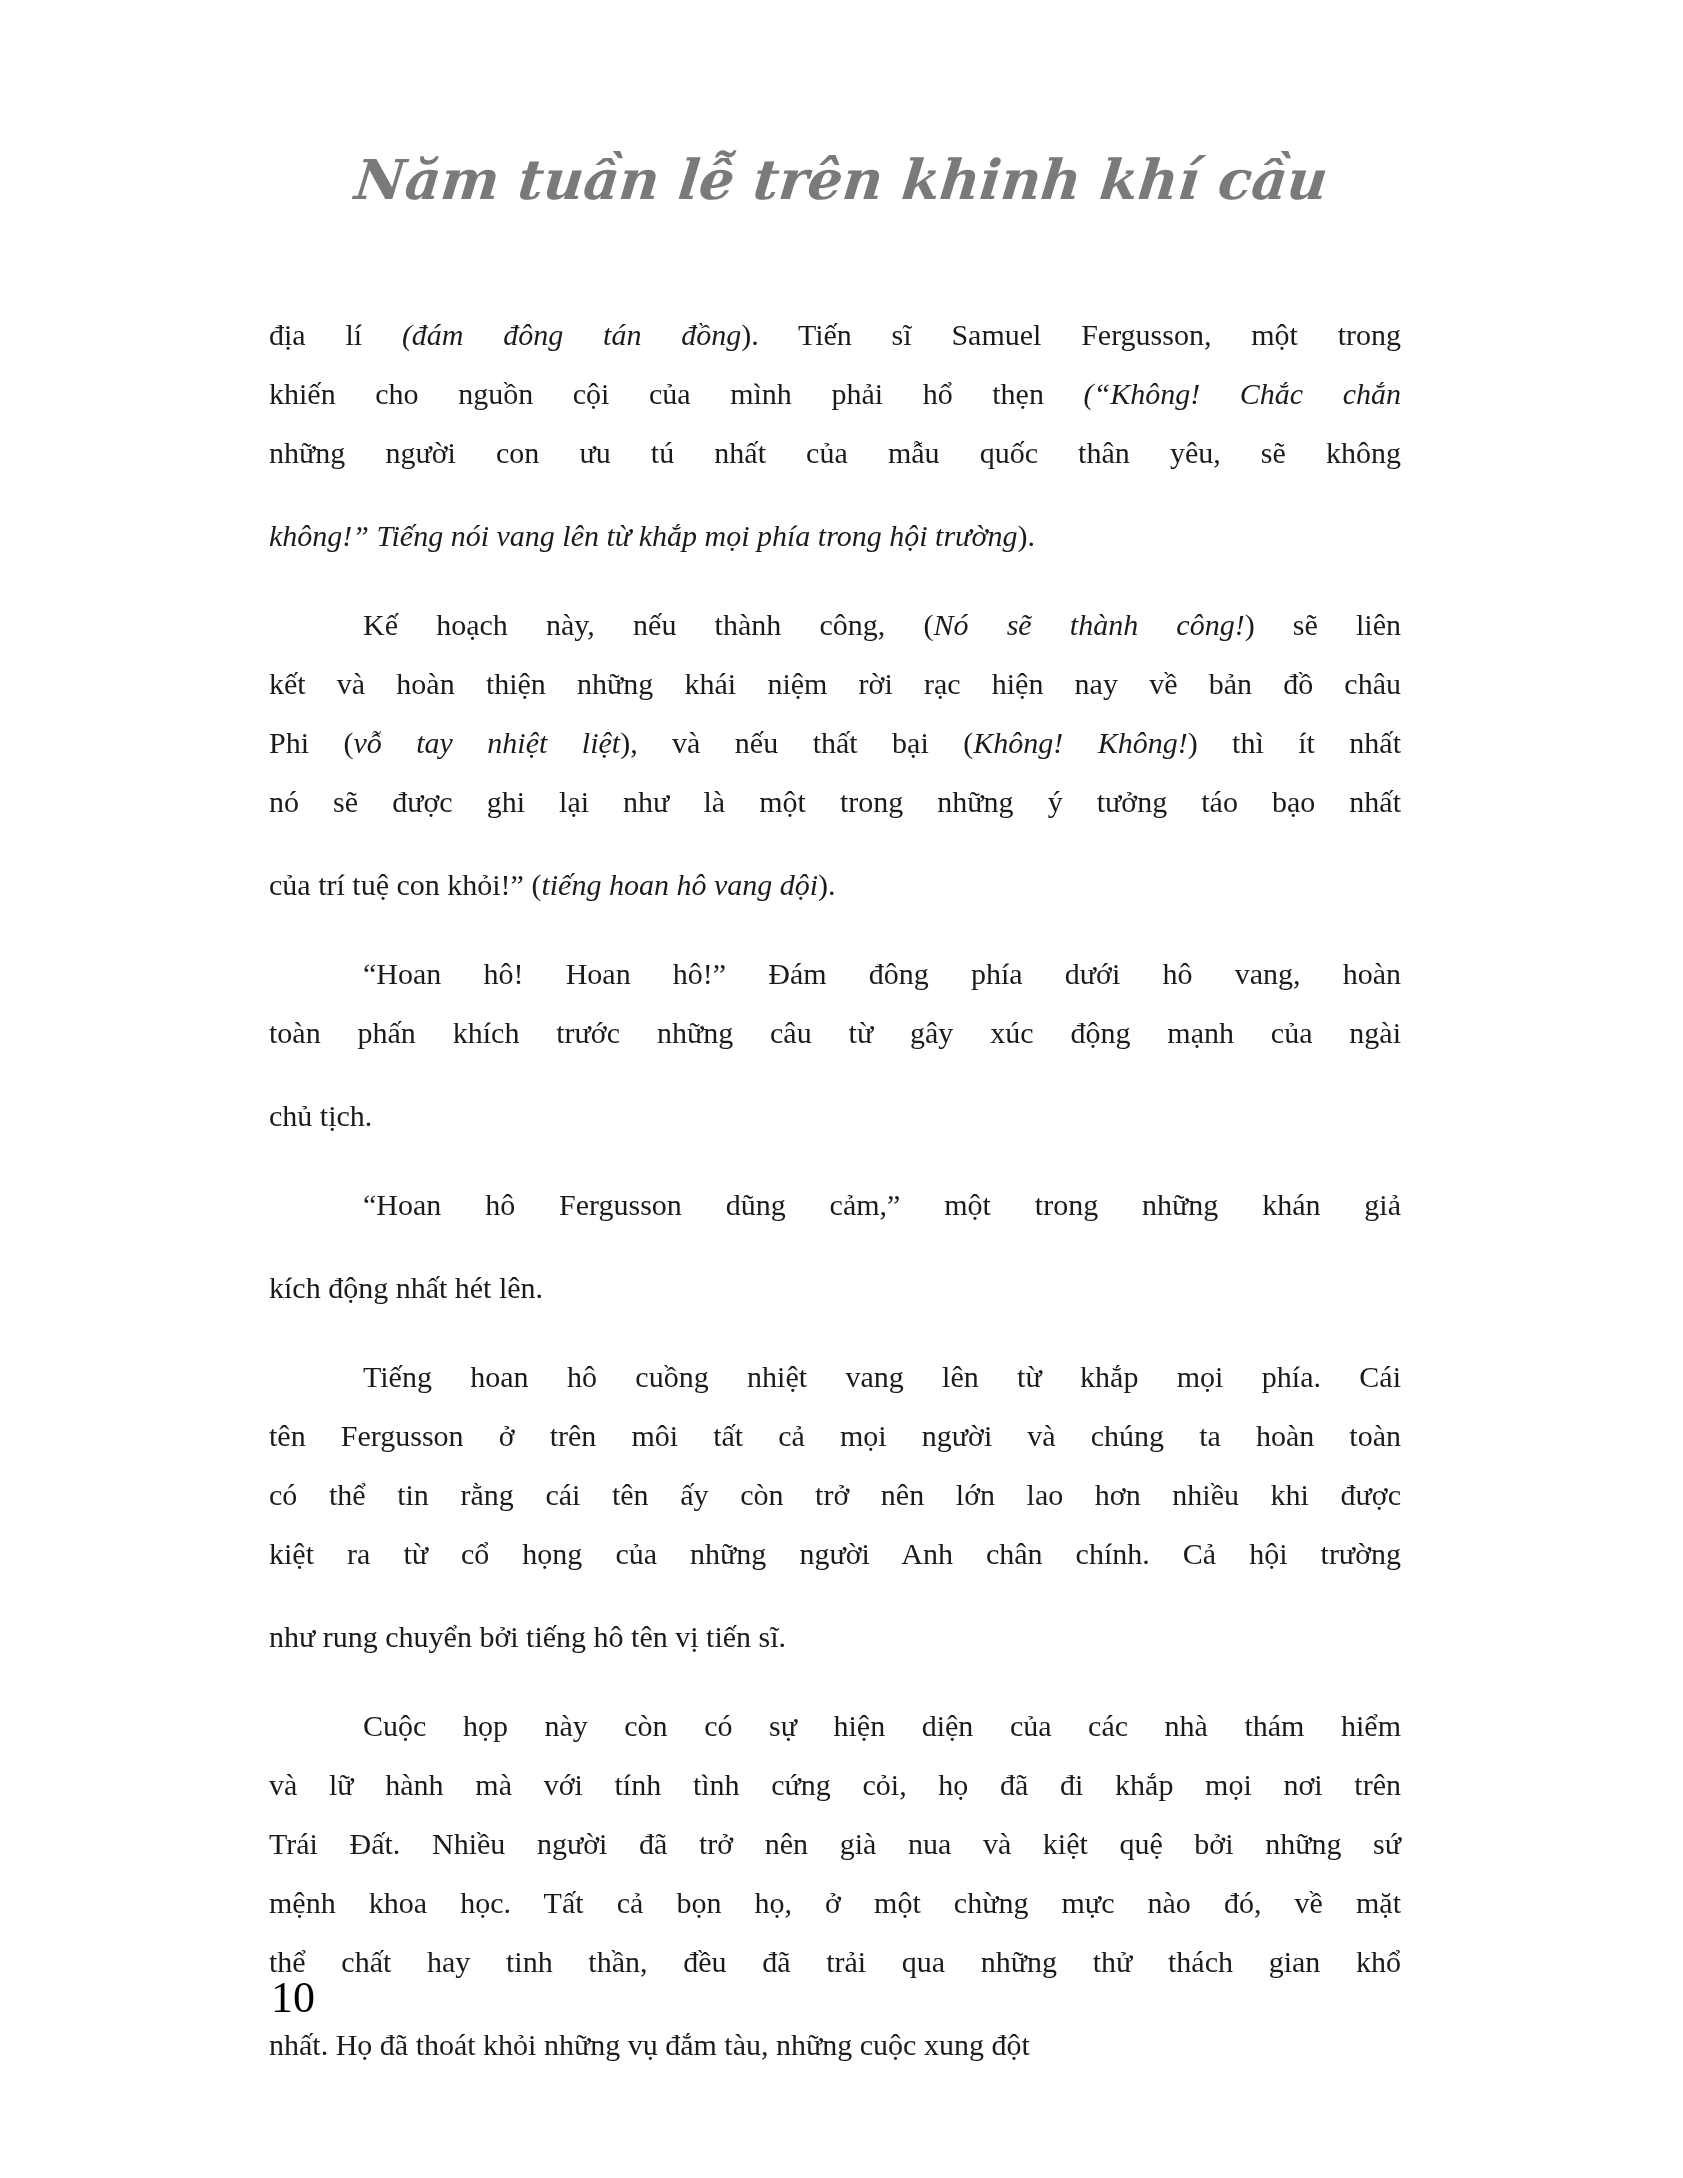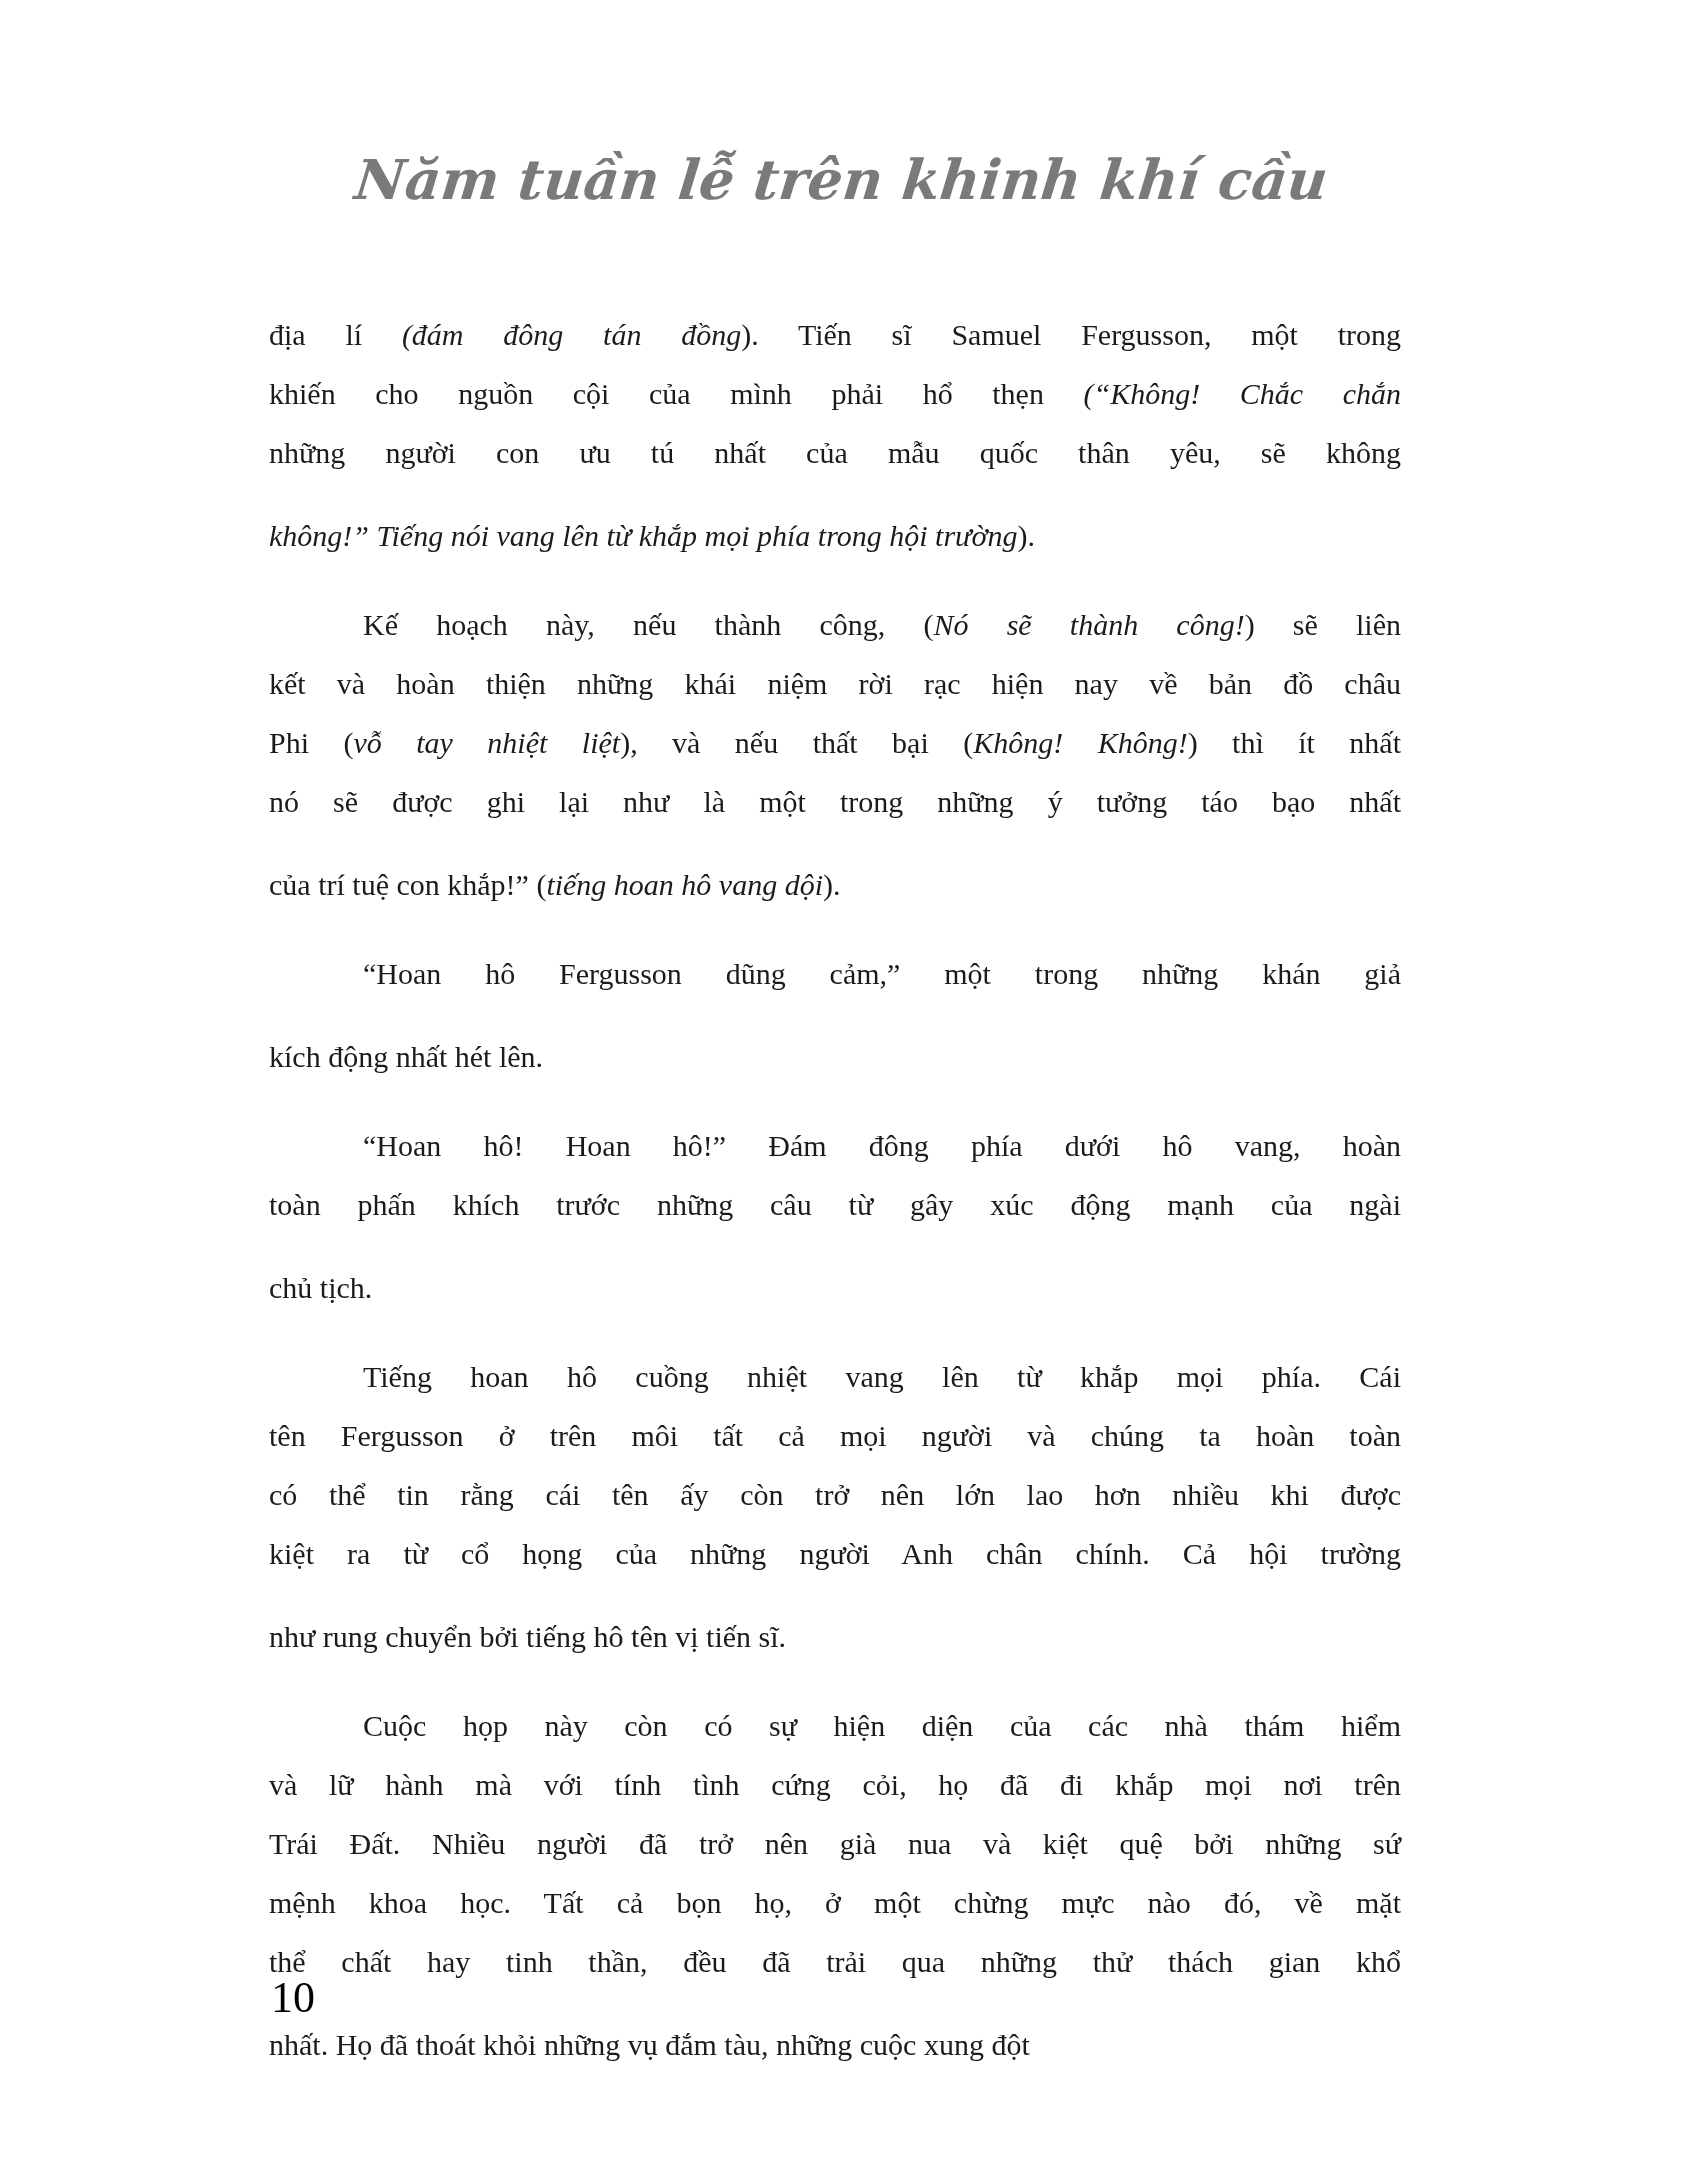--- a/index.html
+++ b/index.html
@@ -78,30 +78,30 @@
         <div class="text-line"><span>địa lí </span><span class="it">(đám đông tán đồng</span><span>). Tiến sĩ Samuel Fergusson, một trong</span></div>
         <div class="text-line"><span>khiến cho nguồn cội của mình phải hổ thẹn </span><span class="it">(“Không! Chắc chắn</span></div>
         <div class="text-line"><span>những người con ưu tú nhất của mẫu quốc thân yêu, sẽ không</span></div>
         <div class="text-line last-line"><span class="it">không!” Tiếng nói vang lên từ khắp mọi phía trong hội trường</span><span>).</span></div>
       </div>
       <div class="paragraph indented">
         <div class="text-line"><span>Kế hoạch này, nếu thành công, (</span><span class="it">Nó sẽ thành công!</span><span>) sẽ liên</span></div>
         <div class="text-line"><span>kết và hoàn thiện những khái niệm rời rạc hiện nay về bản đồ châu</span></div>
         <div class="text-line"><span>Phi (</span><span class="it">vỗ tay nhiệt liệt</span><span>), và nếu thất bại (</span><span class="it">Không! Không!</span><span>) thì ít nhất</span></div>
         <div class="text-line"><span>nó sẽ được ghi lại như là một trong những ý tưởng táo bạo nhất</span></div>
-        <div class="text-line last-line"><span>của trí tuệ con khắp!” (</span><span class="it">tiếng hoan hô vang dội</span><span>).</span></div>
-      </div>
-      <div class="paragraph indented">
-        <div class="text-line"><span>“Hoan hô Fergusson dũng cảm,” một trong những khán giả</span></div>
-        <div class="text-line last-line"><span>kích động nhất hét lên.</span></div>
+        <div class="text-line last-line"><span>của trí tuệ con khỏi!” (</span><span class="it">tiếng hoan hô vang dội</span><span>).</span></div>
       </div>
       <div class="paragraph indented">
         <div class="text-line"><span>“Hoan hô! Hoan hô!” Đám đông phía dưới hô vang, hoàn</span></div>
         <div class="text-line"><span>toàn phấn khích trước những câu từ gây xúc động mạnh của ngài</span></div>
         <div class="text-line last-line"><span>chủ tịch.</span></div>
+      </div>
+      <div class="paragraph indented">
+        <div class="text-line"><span>“Hoan hô Fergusson dũng cảm,” một trong những khán giả</span></div>
+        <div class="text-line last-line"><span>kích động nhất hét lên.</span></div>
       </div>
       <div class="paragraph indented">
         <div class="text-line"><span>Tiếng hoan hô cuồng nhiệt vang lên từ khắp mọi phía. Cái</span></div>
         <div class="text-line"><span>tên Fergusson ở trên môi tất cả mọi người và chúng ta hoàn toàn</span></div>
         <div class="text-line"><span>có thể tin rằng cái tên ấy còn trở nên lớn lao hơn nhiều khi được</span></div>
         <div class="text-line"><span>kiệt ra từ cổ họng của những người Anh chân chính. Cả hội trường</span></div>
         <div class="text-line last-line"><span>như rung chuyển bởi tiếng hô tên vị tiến sĩ.</span></div>
       </div>
       <div class="paragraph indented">
         <div class="text-line"><span>Cuộc họp này còn có sự hiện diện của các nhà thám hiểm</span></div>

